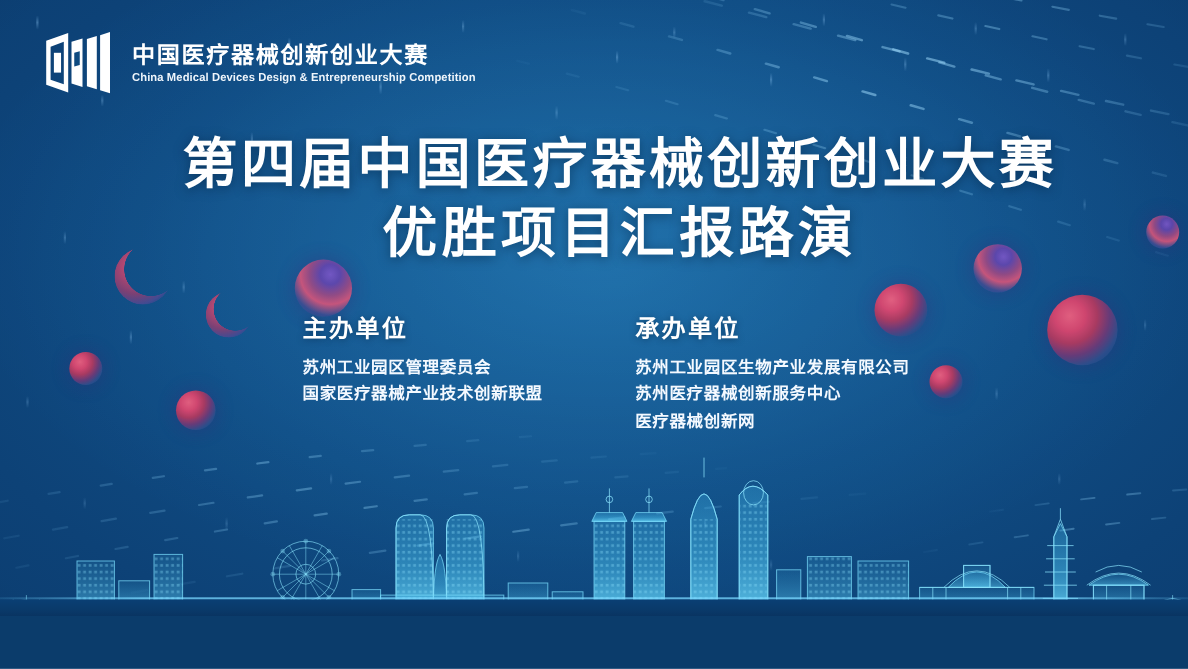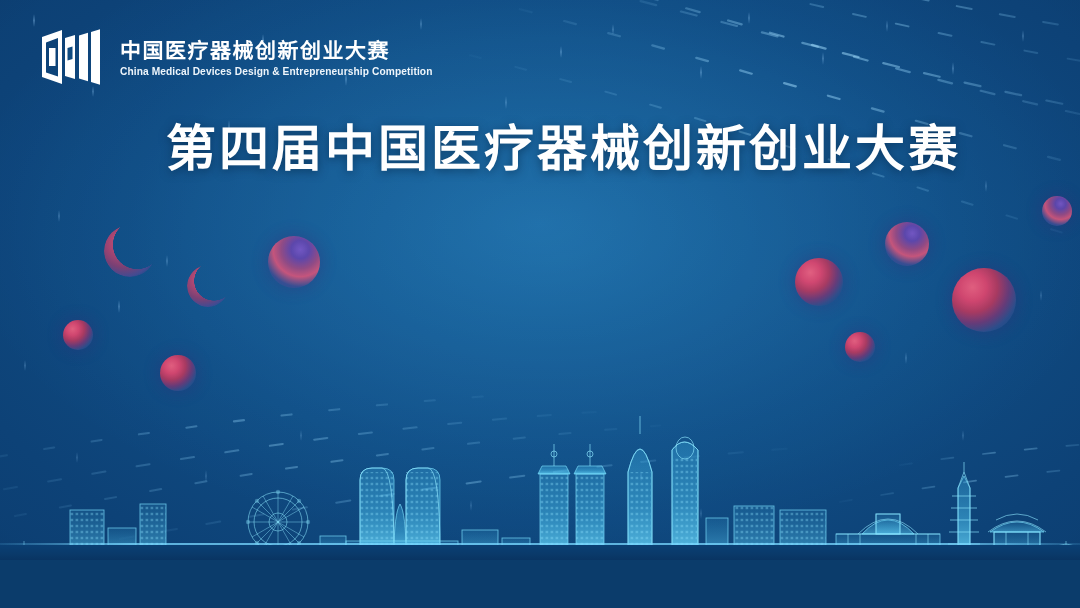--- a/index.html
+++ b/index.html
@@ -486,18 +486,35 @@
     <span class="brand-text">
       <span class="brand-cn">中国医疗器械创新创业大赛</span>
       <span class="brand-en">China Medical Devices Design &amp; Entrepreneurship Competition</span>
     </span>
   </div>
 
   <div class="content">
 
     <div class="title-block">
       <div class="title-line">第四届中国医疗器械创新创业大赛</div>
+      <div class="title-line sub">优胜项目汇报路演</div>
     </div>
 
 
+    <div class="org-row">
+
+      <div class="org-col">
+        <div class="org-heading">主办单位</div>
+        <div class="org-item">苏州工业园区管理委员会</div>
+        <div class="org-item">国家医疗器械产业技术创新联盟</div>
+      </div>
+
+      <div class="org-col">
+        <div class="org-heading">承办单位</div>
+        <div class="org-item">苏州工业园区生物产业发展有限公司</div>
+        <div class="org-item">苏州医疗器械创新服务中心</div>
+        <div class="org-item">医疗器械创新网</div>
+      </div>
+
+    </div>
   </div>
 
 </div>
 
 </body></html>

